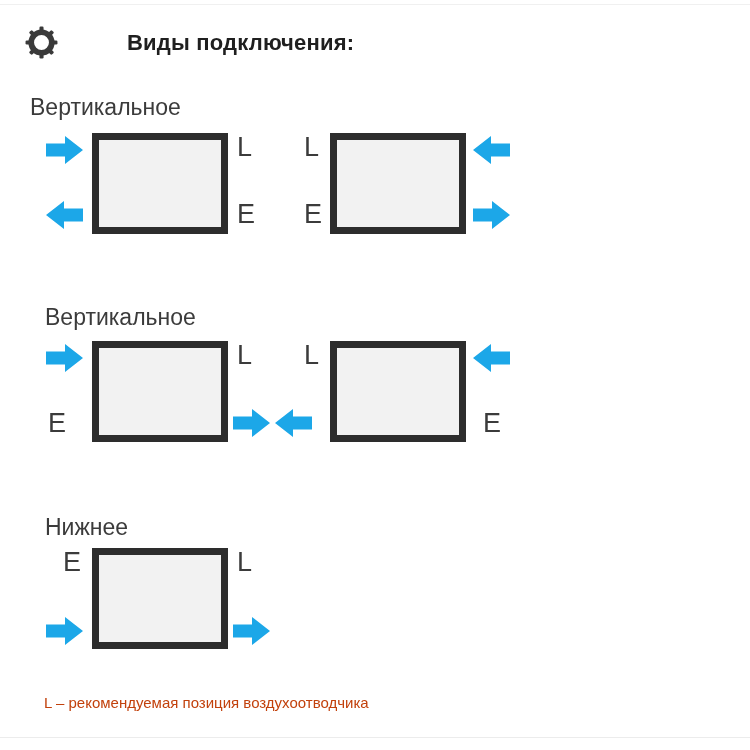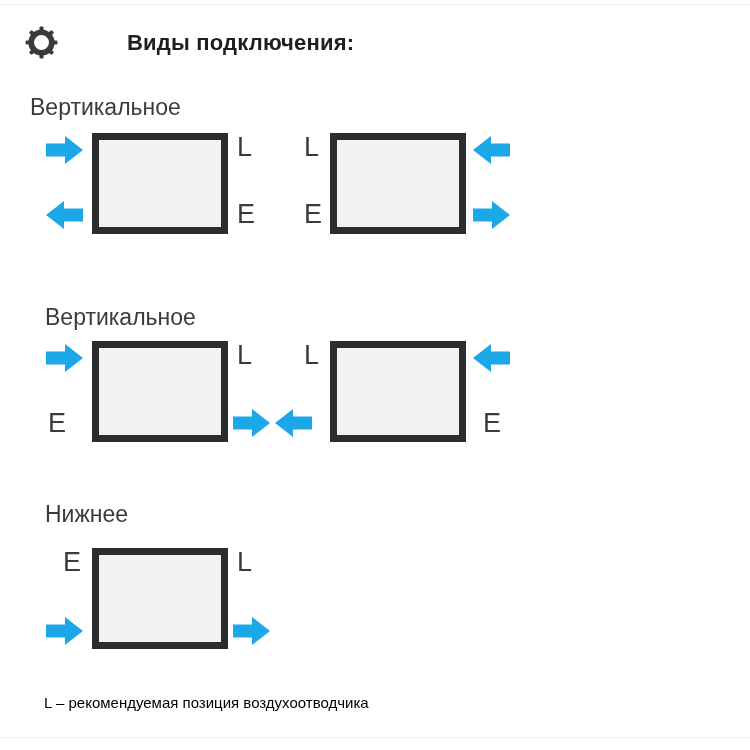--- a/index.html
+++ b/index.html
@@ -49,21 +49,21 @@
     font-size:27px;color:var(--text-gray);
   }
 
   .arrow{position:absolute;width:37px;height:30px;}
   .arrow svg{display:block;width:100%;height:100%;}
   .arrow.flip svg{transform:scaleX(-1);}
   .arrow polygon{fill:var(--blue);}
 
   .legend{
     position:absolute;left:44px;top:694px;
-    font-size:15px;line-height:18px;color:#000000;
+    font-size:15px;line-height:18px;color:#c2410c;
   }
 </style>
 </head>
 <body>
 
 <div class="canvas">
 
   <div class="edge-line top"></div>
   <div class="edge-line bottom"></div>
 
@@ -137,21 +137,21 @@
   </span>
   <div class="port-label" style="left:304px;top:340px;">L</div>
   <div class="radiator" style="left:330px;top:341px;"></div>
   <span class="arrow flip" style="left:473px;top:343px;">
     <svg viewBox="0 0 37 30">
         <polygon points="0,8.5 19,8.5 19,1 37,15 19,29 19,21.5 0,21.5"></polygon>
       </svg>
   </span>
   <div class="port-label" style="left:483px;top:408px;">E</div>
 
-  <div class="section-title" style="left:45px;top:501px;">Нижнее</div>
+  <div class="section-title" style="left:45px;top:514px;">Нижнее</div>
 
   <div class="port-label" style="left:63px;top:547px;">E</div>
   <div class="radiator" style="left:92px;top:548px;"></div>
   <div class="port-label" style="left:237px;top:547px;">L</div>
   <span class="arrow" style="left:46px;top:616px;">
     <svg viewBox="0 0 37 30">
         <polygon points="0,8.5 19,8.5 19,1 37,15 19,29 19,21.5 0,21.5"></polygon>
       </svg>
   </span>
   <span class="arrow" style="left:233px;top:616px;">

